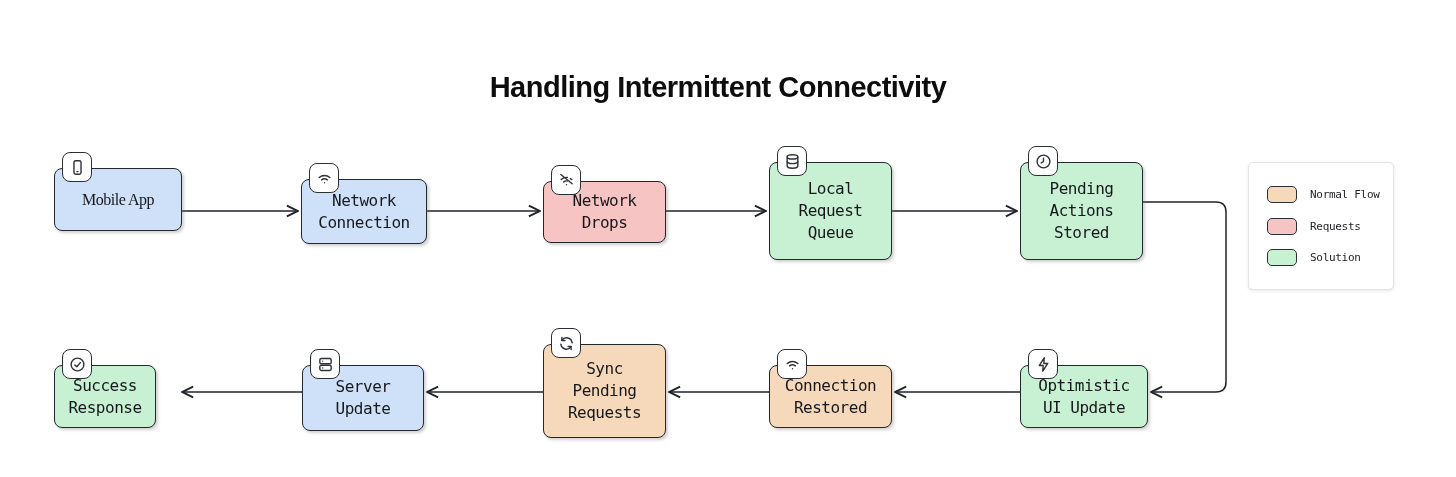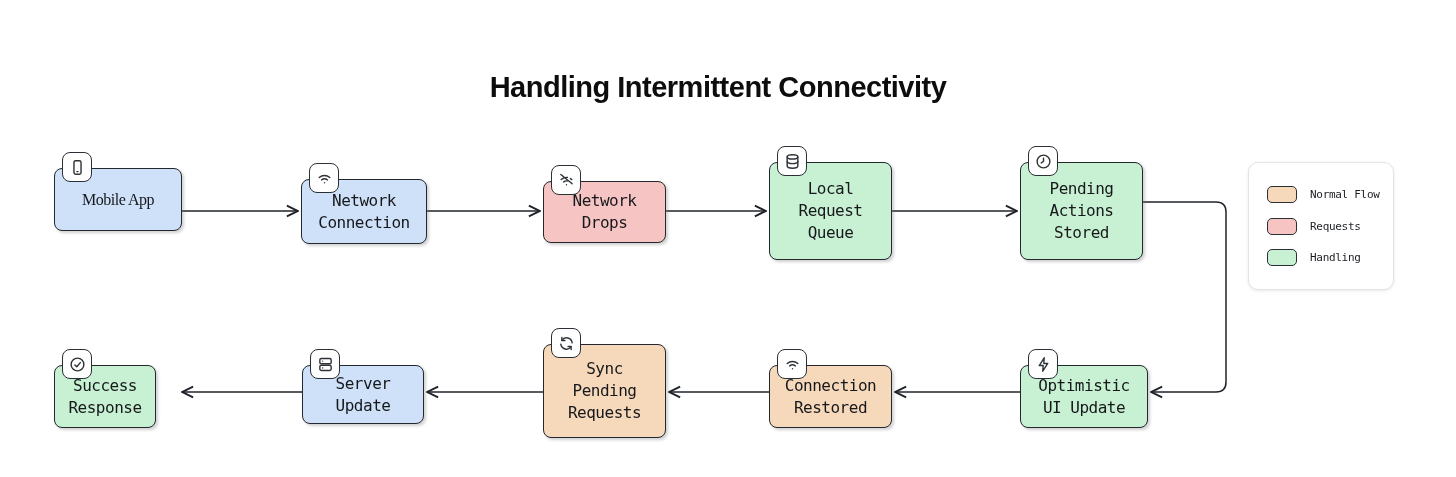--- a/index.html
+++ b/index.html
@@ -66,21 +66,21 @@
   }
   .badge svg { width: 17px; height: 17px; stroke: #2f3338; fill: none; stroke-width: 2; stroke-linecap: round; stroke-linejoin: round; }
   .legend {
     position: absolute;
     left: 1248px;
     top: 162px;
     width: 146px;
     height: 128px;
     background: #ffffff;
     border: 1px solid #e4e4e4;
-    border-radius: 10px;
+    border-radius: 5px;
     box-shadow: 0 1px 3px rgba(160,160,160,0.25);
     display: flex;
     flex-direction: column;
     justify-content: space-evenly;
     padding: 8px 18px;
   }
   .legend-row { display: flex; align-items: center; gap: 13px; }
   .legend-swatch {
     width: 30px; height: 17px;
     border: 1.4px solid #2a2e35;
@@ -208,21 +208,21 @@
           <polyline points="5.5 3.5 5.5 7.8 9.8 7.8"></polyline>
           <path d="M4 13a8 8 0 0 0 14.5 3.5"></path>
           <polyline points="18.5 20.5 18.5 16.2 14.2 16.2"></polyline>
         </svg>
     </span>
     <span class="node-label">Sync
 Pending
 Requests</span>
   </div>
 
-  <div class="node fill-neutral" style="left:302px; top:365px; width:122px; height:59px;">
+  <div class="node fill-neutral" style="left:302px; top:365px; width:122px; height:66px;">
     <span class="badge">
       <svg viewBox="0 0 24 24">
           <rect x="4" y="3.5" width="16" height="7.5" rx="2"></rect>
           <rect x="4" y="13" width="16" height="7.5" rx="2"></rect>
           <line x1="8" y1="7.2" x2="8.01" y2="7.2"></line>
           <line x1="8" y1="16.8" x2="8.01" y2="16.8"></line>
         </svg>
     </span>
     <span class="node-label">Server
 Update</span>
@@ -243,17 +243,17 @@
     <div class="legend-row">
       <span class="legend-swatch" style="background:#f6d8ba;"></span>
       <span class="legend-label">Normal Flow</span>
     </div>
     <div class="legend-row">
       <span class="legend-swatch" style="background:#f6c5c3;"></span>
       <span class="legend-label">Requests</span>
     </div>
     <div class="legend-row">
       <span class="legend-swatch" style="background:#c7f1d2;"></span>
-      <span class="legend-label">Handling</span>
+      <span class="legend-label">Solution</span>
     </div>
   </div>
 
 </div>
 
 </body></html>

